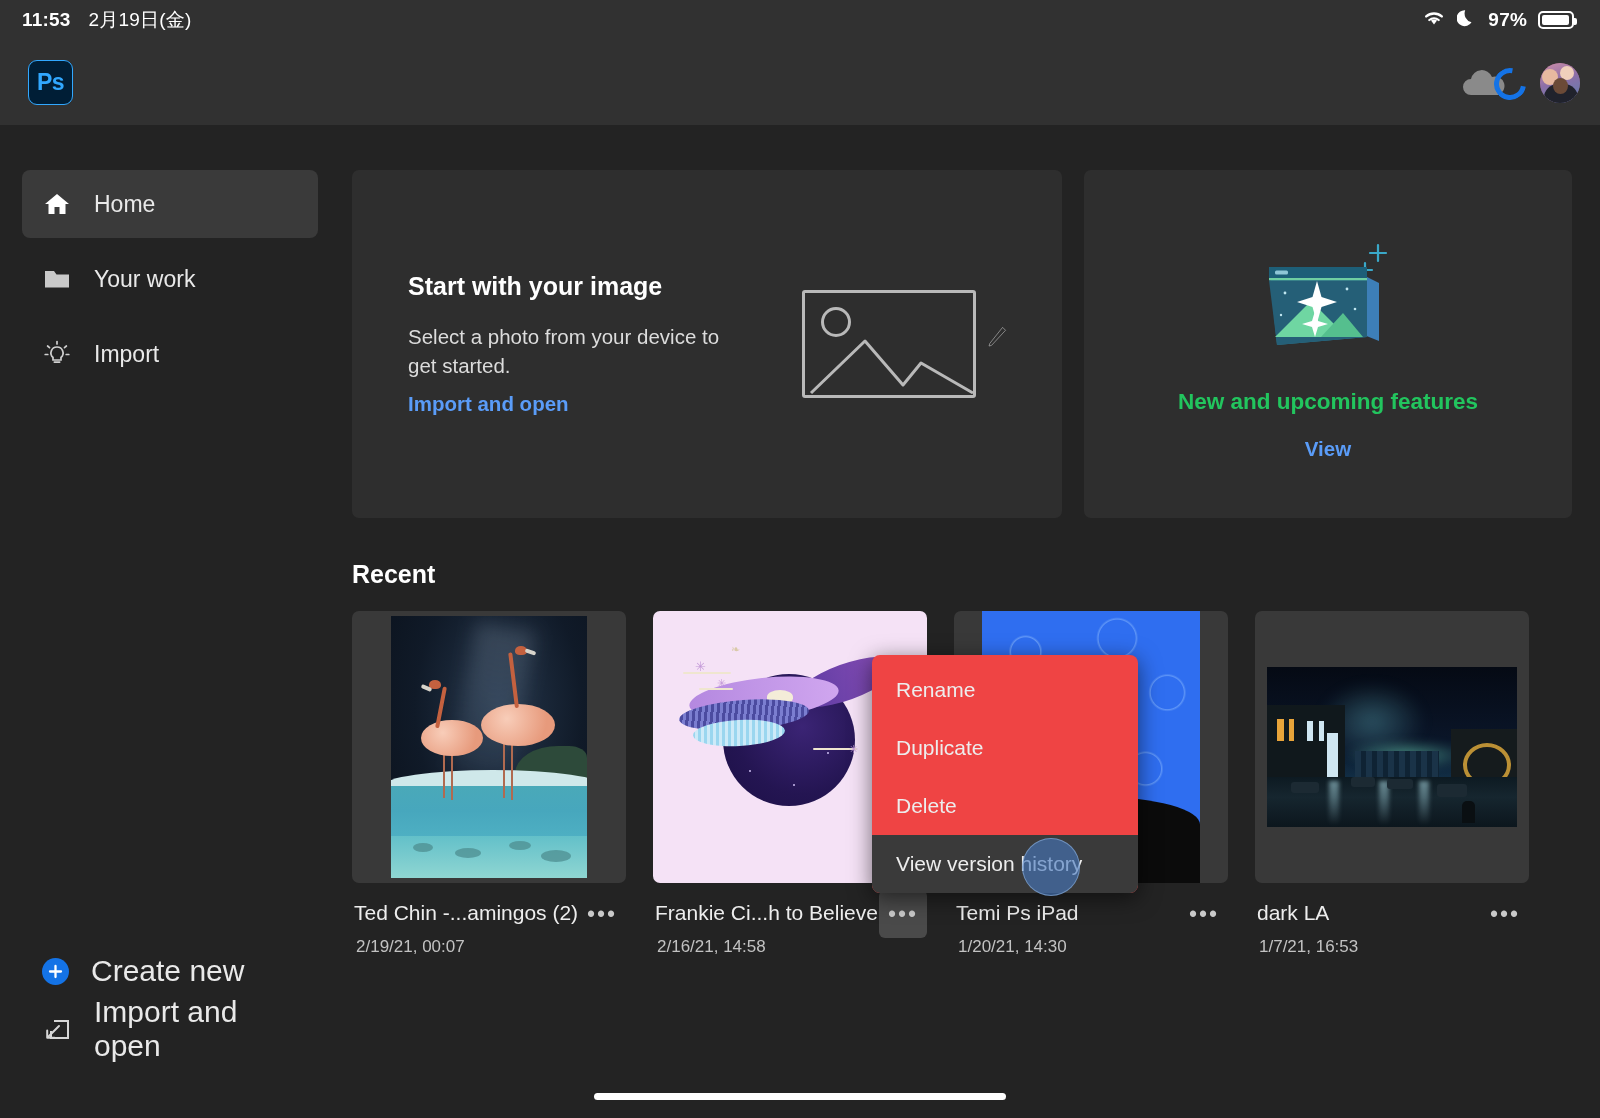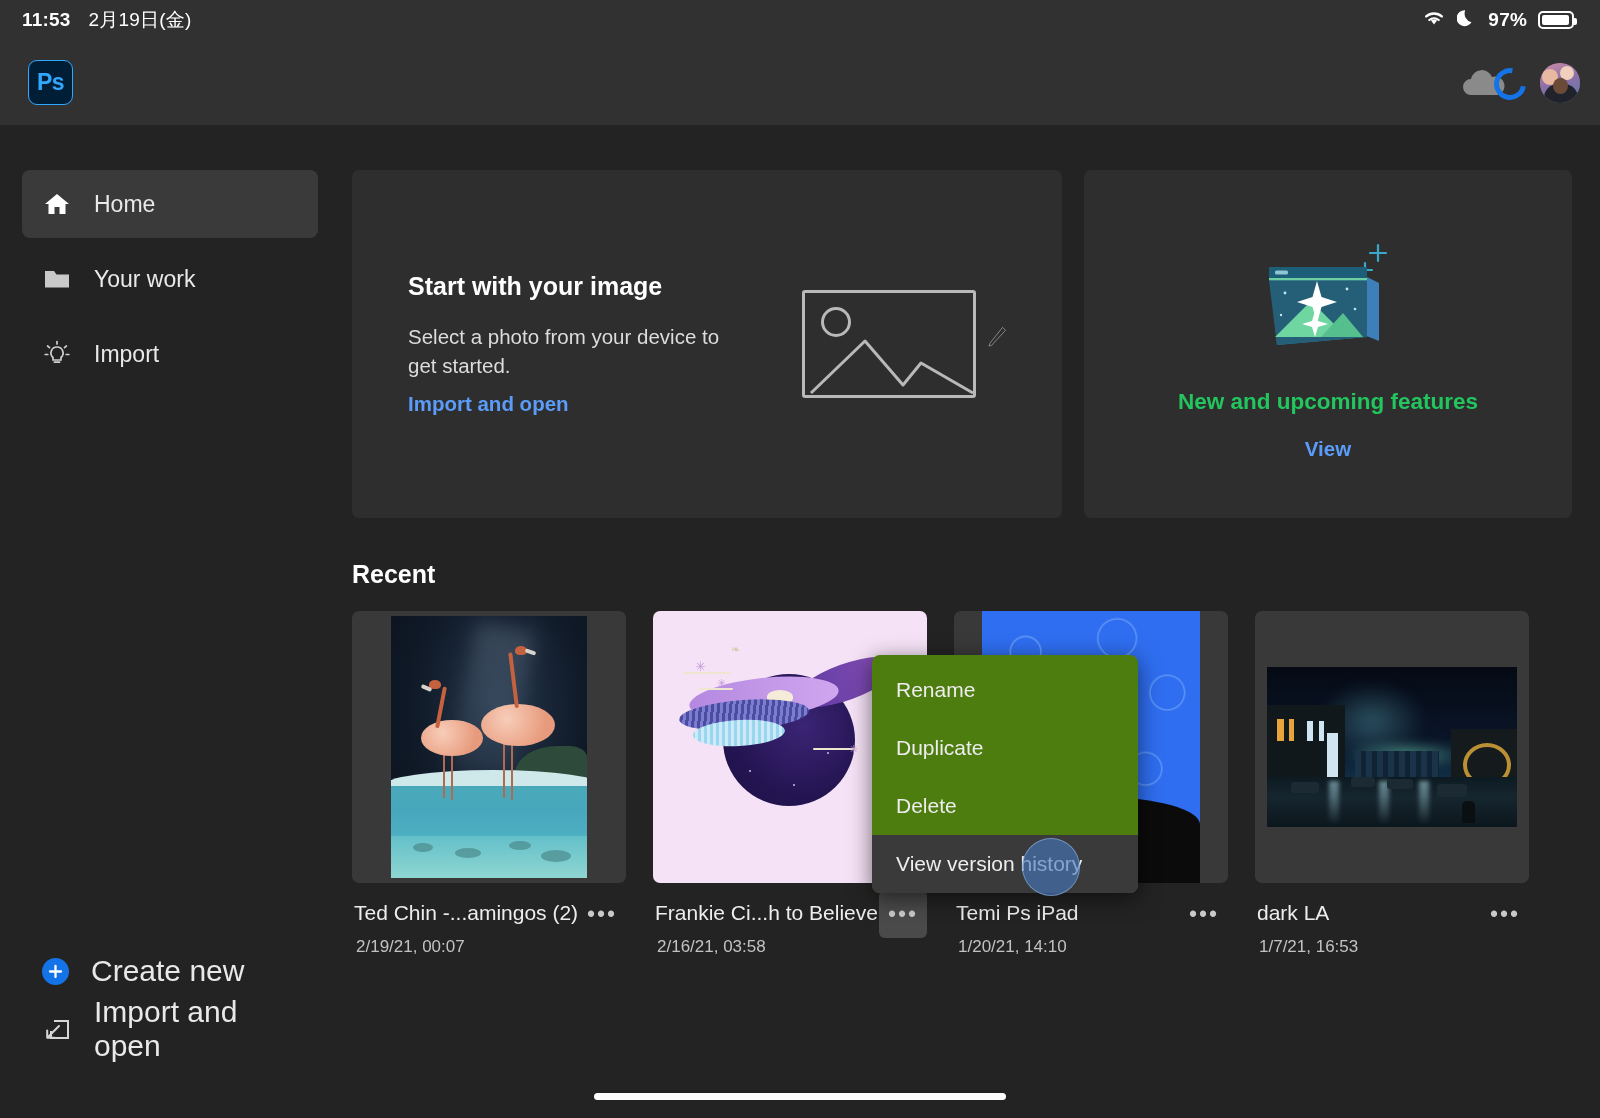--- a/index.html
+++ b/index.html
@@ -285,21 +285,21 @@
     cursor: pointer;
     flex: 0 0 48px;
   }
   .more-btn.pressed { background: #4a4a4a; }
 
   
   .context-menu {
     position: absolute;
     left: 872px; top: 655px;
     width: 266px;
-    background: #4d7c0f;
+    background: #ef4444;
     border-radius: 8px;
     box-shadow: 0 5px 22px rgba(0,0,0,0.55);
     overflow: hidden;
     padding: 6px 0 0 0;
     z-index: 40;
   }
   .menu-item {
     height: 58px;
     display: flex;
     align-items: center;
@@ -695,42 +695,42 @@
             <span class="fr-streak" style="left:142px;top:132px;width:44px;"></span>
             <span class="fr-spark" style="left:24px;top:44px;">✳</span>
             <span class="fr-spark" style="left:46px;top:62px;font-size:11px;">✳</span>
             <span class="fr-spark" style="left:178px;top:128px;font-size:11px;">✳</span>
             <span class="fr-spark" style="left:60px;top:28px;color:#d9c9a8;font-size:11px;">❧</span>
           </div>
         </div>
         <div class="recent-meta">
           <div>
             <div class="recent-name">Frankie Ci...h to Believe</div>
-            <div class="recent-date">2/16/21, 03:58</div>
+            <div class="recent-date">2/16/21, 14:58</div>
           </div>
           <div class="more-btn pressed">•••</div>
         </div>
       </div>
 
       <div class="recent-card">
         <div class="thumb-box">
           <div class="art art-temi">
             <span class="tm-swirls"></span>
             <span class="tm-hair"></span>
             <span class="tm-face"></span>
             <span class="tm-green"></span>
             <span class="tm-black"></span>
             <span class="tm-bowl"></span>
             <span class="tm-bowl-top"></span>
           </div>
         </div>
         <div class="recent-meta">
           <div>
             <div class="recent-name">Temi Ps iPad</div>
-            <div class="recent-date">1/20/21, 14:10</div>
+            <div class="recent-date">1/20/21, 14:30</div>
           </div>
           <div class="more-btn">•••</div>
         </div>
       </div>
 
       <div class="recent-card">
         <div class="thumb-box">
           <div class="art art-la">
             <span class="la-sky"></span>
             <span class="la-nebula"></span>

